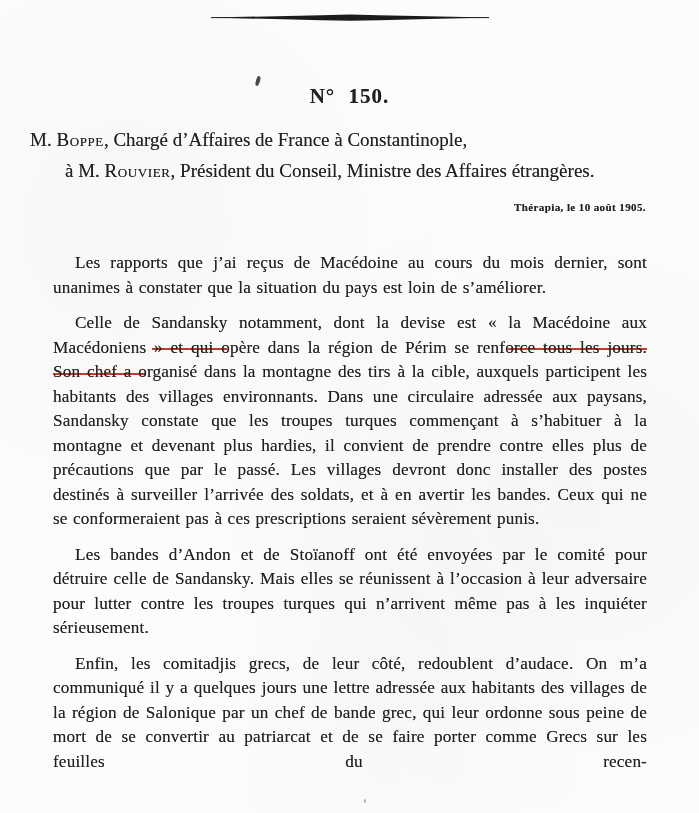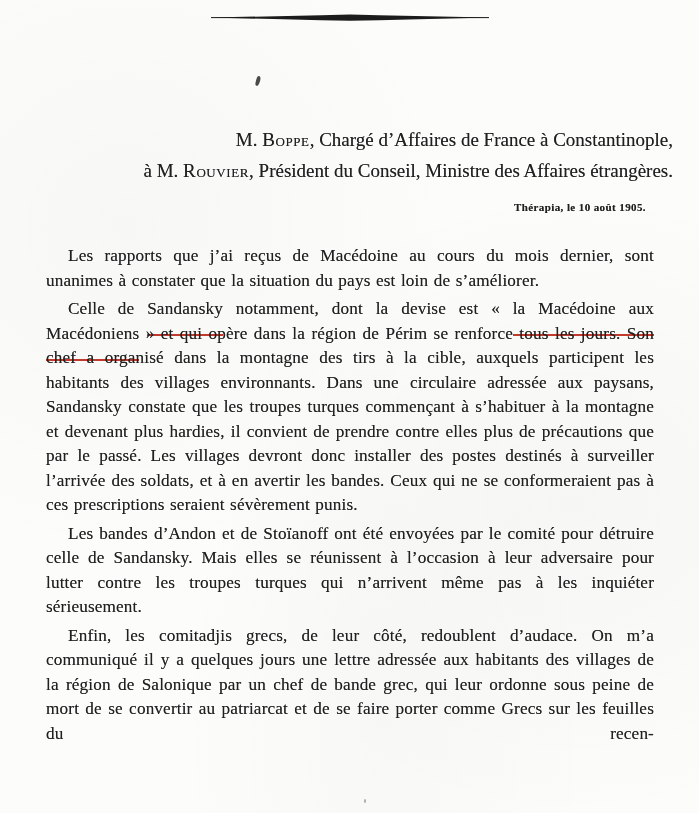--- a/index.html
+++ b/index.html
@@ -62,21 +62,20 @@
     word-spacing: 7px;
     letter-spacing: 1px;
     text-shadow: 0 0 0.5px rgba(20,20,20,0.55);
   }
   .salutation {
     position: absolute;
     top: 129px;
     left: 30px;
     right: 26px;
     font-size: 19px;
-    text-align: right;
   }
   .salutation p {
     margin: 0;
     text-shadow: 0 0 0.5px rgba(20,20,20,0.5);
   }
   .sal-to {
     margin-top: 9px !important;
     padding-left: 35px;
   }
   .sc {
@@ -98,21 +97,21 @@
     left: 42px;
     width: 616px;
     font-size: 17.2px;
     line-height: 24.5px;
     text-align: justify;
     word-spacing: 1px;
     letter-spacing: 0.15px;
     text-shadow: 0 0 0.5px rgba(25,25,25,0.5);
   }
   .para {
-    margin: 4px;
+    margin: 11px;
     text-indent: 22px;
   }
   .last-justify {
     text-align-last: justify;
   }
   .u-red {
     border-bottom: 2px solid var(--underline-red, #c03a2e);
     padding-bottom: 16px;
   }
 </style>
@@ -121,20 +120,21 @@
 
 <div class="page">
 
   <svg class="swelled-rule" width="278" height="8" viewBox="0 0 278 8" aria-hidden="true">
     <polygon points="0,3.6 110,1.2 139,0.6 168,1.2 278,3.6 168,6.2 139,6.8 110,6.2" fill="#1c1c1c"></polygon>
     <rect x="0" y="3.1" width="278" height="1" fill="#1c1c1c"></rect>
   </svg>
 
   <div class="ink-mark"></div>
 
+  <h1 class="doc-number">N° 150.</h1>
 
   <div class="salutation">
     <p class="sal-from"><span>M. </span><span class="sc">Boppe</span><span>, Chargé d’Affaires de France à Constantinople,</span></p>
     <p class="sal-to"><span>à M. </span><span class="sc">Rouvier</span><span>, Président du Conseil, Ministre des Affaires étrangères.</span></p>
   </div>
 
   <div class="dateline">Thérapia, le 10 août 1905.</div>
 
   <div class="letter-body">
     <p class="para"><span>Les rapports que j’ai reçus de Macédoine au cours du mois dernier, sont unanimes à constater que la situation du pays est loin de s’améliorer.</span></p>

